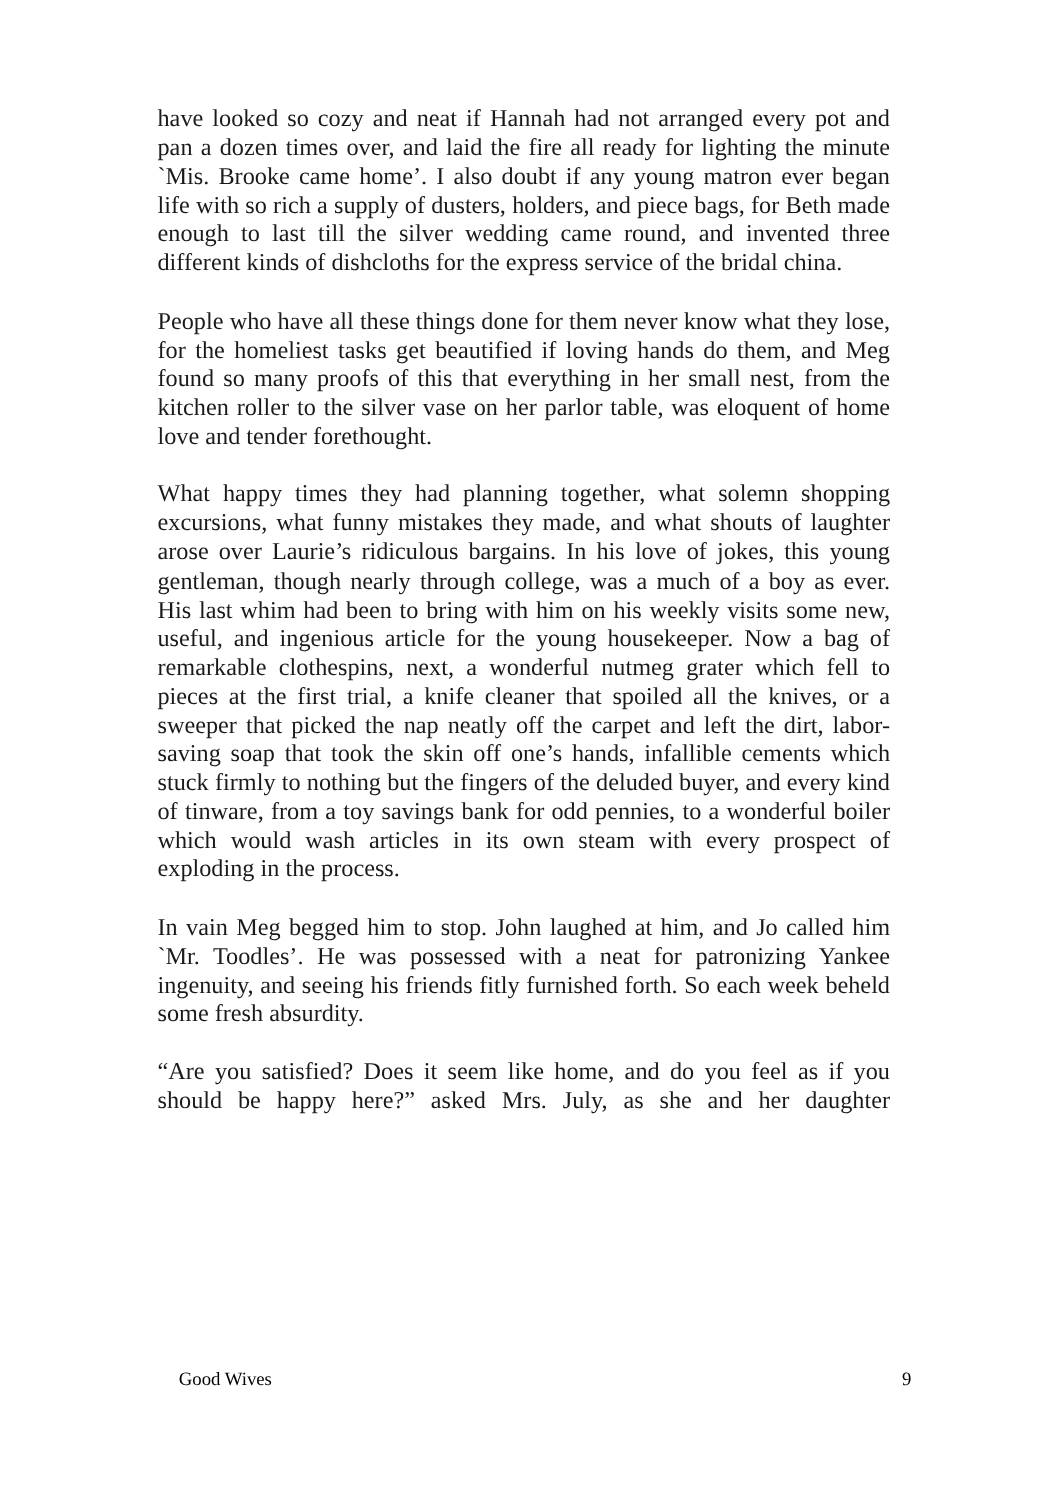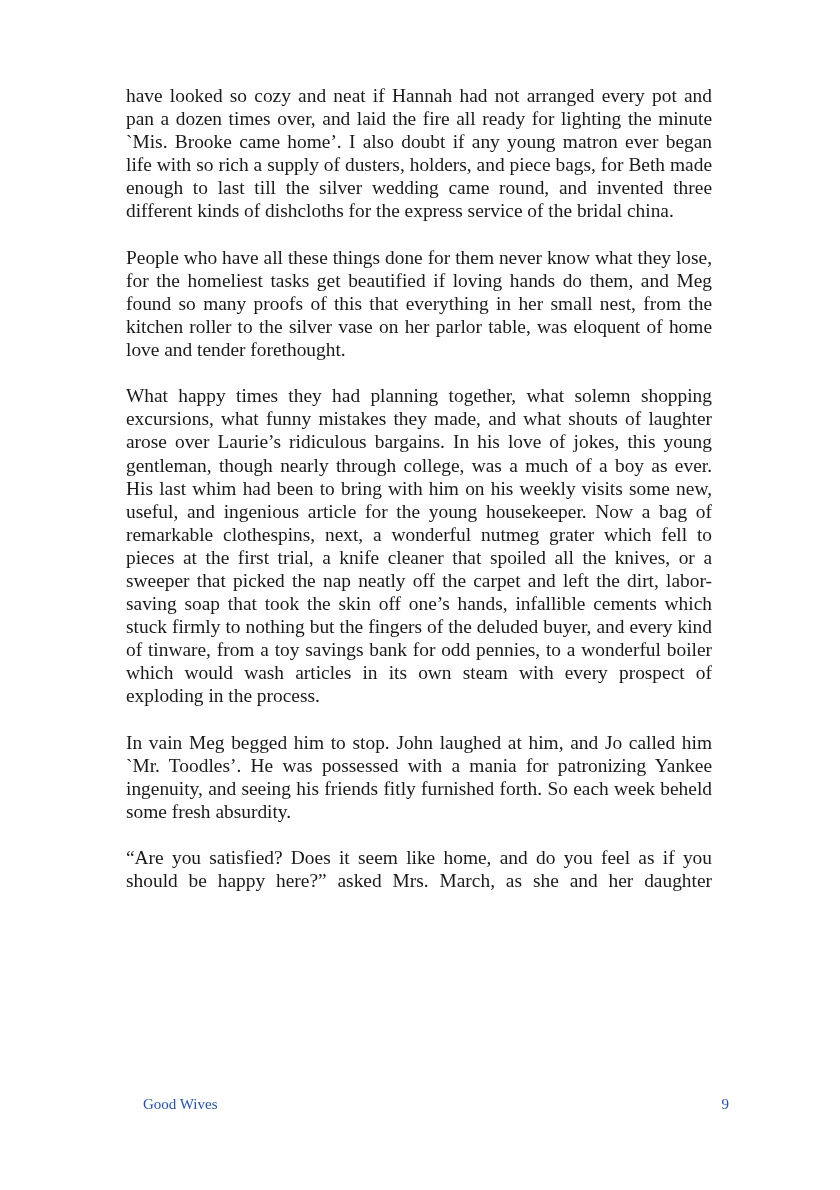--- a/index.html
+++ b/index.html
@@ -7,31 +7,31 @@
   .page {
     position: absolute; left: 126px; top: 84px; width: 586px;
     font-family: "Liberation Serif", "DejaVu Serif", serif;
     font-size: 19.4px; line-height: 23.1px; color: #1a1a1a;
   }
   .page p { margin: 0 0 23.1px 0; text-align: justify; }
   .page p.last { text-align: justify; text-align-last: justify; }
   .footer {
     position: absolute; left: 143px; top: 1096px; width: 586px;
     font-family: "Liberation Serif", "DejaVu Serif", serif;
-    font-size: 15px; color: #1d4ed8;
+    font-size: 15px; color: #000000;
     display: flex; justify-content: space-between;
   }
 </style>
 </head>
 <body>
 
 <div class="page">
   <p>have looked so cozy and neat if Hannah had not arranged every pot and pan a dozen times over, and laid the fire all ready for lighting the minute `Mis. Brooke came home’. I also doubt if any young matron ever began life with so rich a supply of dusters, holders, and piece bags, for Beth made enough to last till the silver wedding came round, and invented three different kinds of dishcloths for the express service of the bridal china.</p>
   <p>People who have all these things done for them never know what they lose, for the homeliest tasks get beautified if loving hands do them, and Meg found so many proofs of this that everything in her small nest, from the kitchen roller to the silver vase on her parlor table, was eloquent of home love and tender forethought.</p>
   <p>What happy times they had planning together, what solemn shopping excursions, what funny mistakes they made, and what shouts of laughter arose over Laurie’s ridiculous bargains. In his love of jokes, this young gentleman, though nearly through college, was a much of a boy as ever. His last whim had been to bring with him on his weekly visits some new, useful, and ingenious article for the young housekeeper. Now a bag of remarkable clothespins, next, a wonderful nutmeg grater which fell to pieces at the first trial, a knife cleaner that spoiled all the knives, or a sweeper that picked the nap neatly off the carpet and left the dirt, labor-saving soap that took the skin off one’s hands, infallible cements which stuck firmly to nothing but the fingers of the deluded buyer, and every kind of tinware, from a toy savings bank for odd pennies, to a wonderful boiler which would wash articles in its own steam with every prospect of exploding in the process.</p>
-  <p>In vain Meg begged him to stop. John laughed at him, and Jo called him `Mr. Toodles’. He was possessed with a mania for patronizing Yankee ingenuity, and seeing his friends fitly furnished forth. So each week beheld some fresh absurdity.</p>
-  <p class="last">“Are you satisfied? Does it seem like home, and do you feel as if you should be happy here?” asked Mrs. March, as she and her daughter</p>
+  <p>In vain Meg begged him to stop. John laughed at him, and Jo called him `Mr. Toodles’. He was possessed with a neat for patronizing Yankee ingenuity, and seeing his friends fitly furnished forth. So each week beheld some fresh absurdity.</p>
+  <p class="last">“Are you satisfied? Does it seem like home, and do you feel as if you should be happy here?” asked Mrs. July, as she and her daughter</p>
 </div>
 
 <div class="footer">
   <span>Good Wives</span>
   <span>9</span>
 </div>
 
 </body></html>

